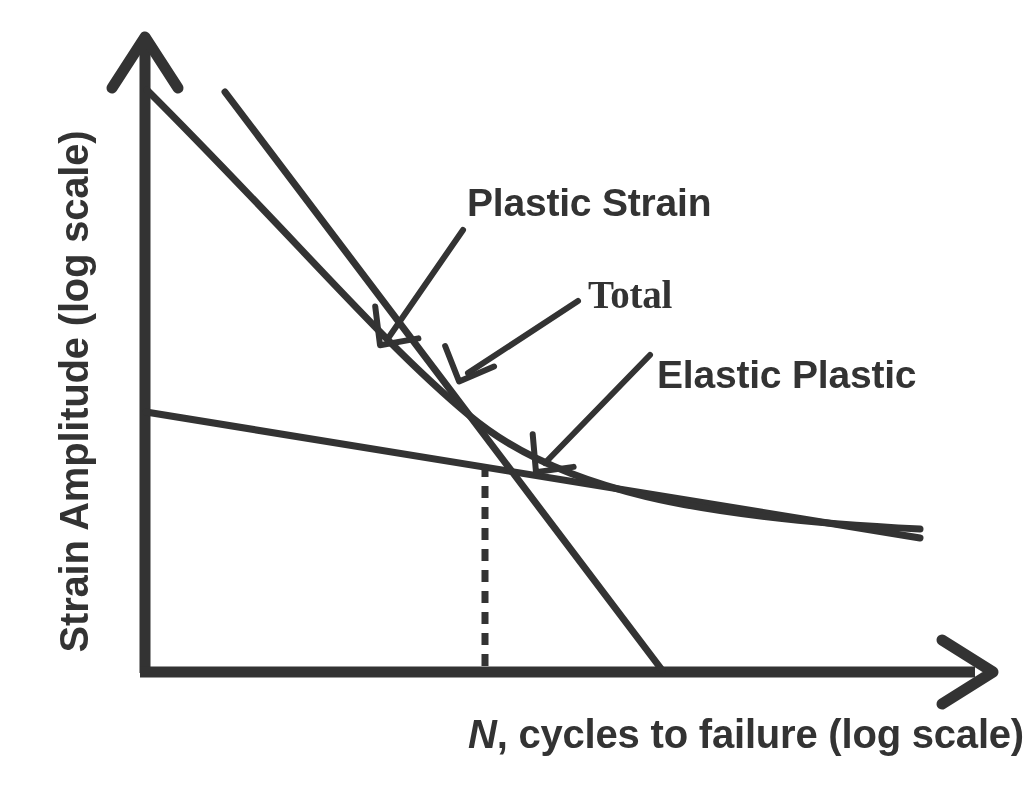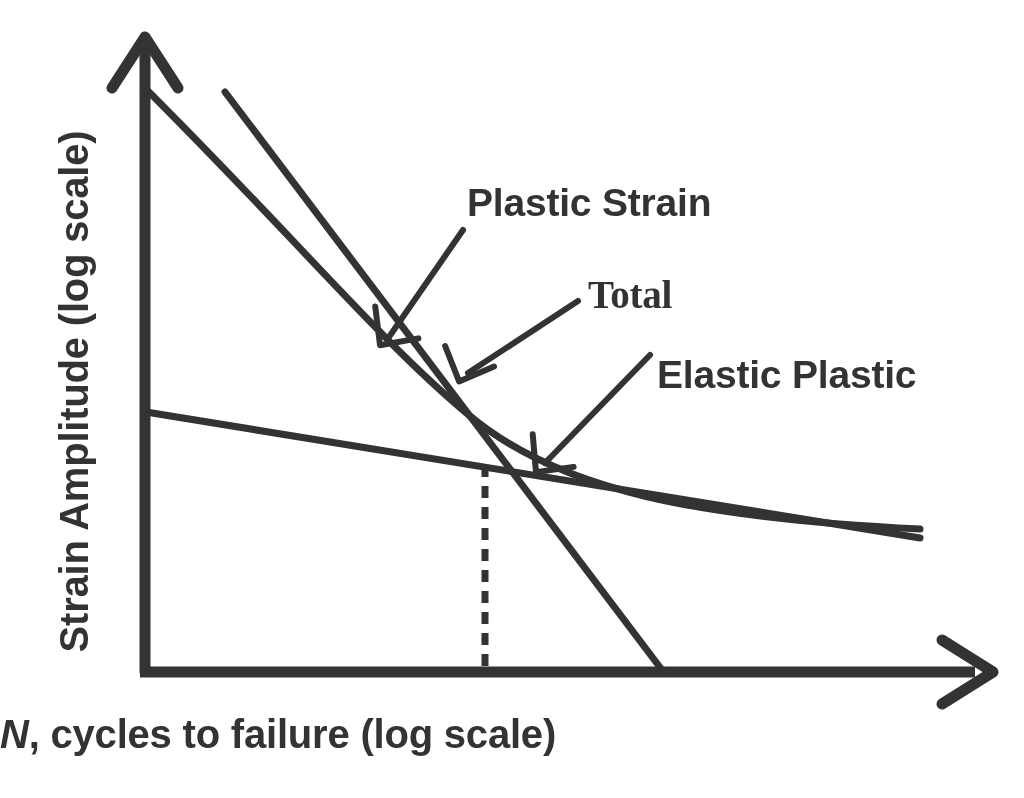--- a/index.html
+++ b/index.html
@@ -30,21 +30,21 @@
     font-weight: bold;
     color: #333333;
     white-space: nowrap;
     letter-spacing: -0.2px;
   }
   #x-axis-title {
     font-size: 40px;
     left: 0;
     top: 712px;
     width: 1024px;
-    text-align: left;
+    text-align: right;
   }
   #x-axis-title .var-n {
     font-style: italic;
   }
   #y-axis-title {
     font-size: 40px;
     left: -236px;
     top: 369px;
     width: 620px;
     text-align: center;

